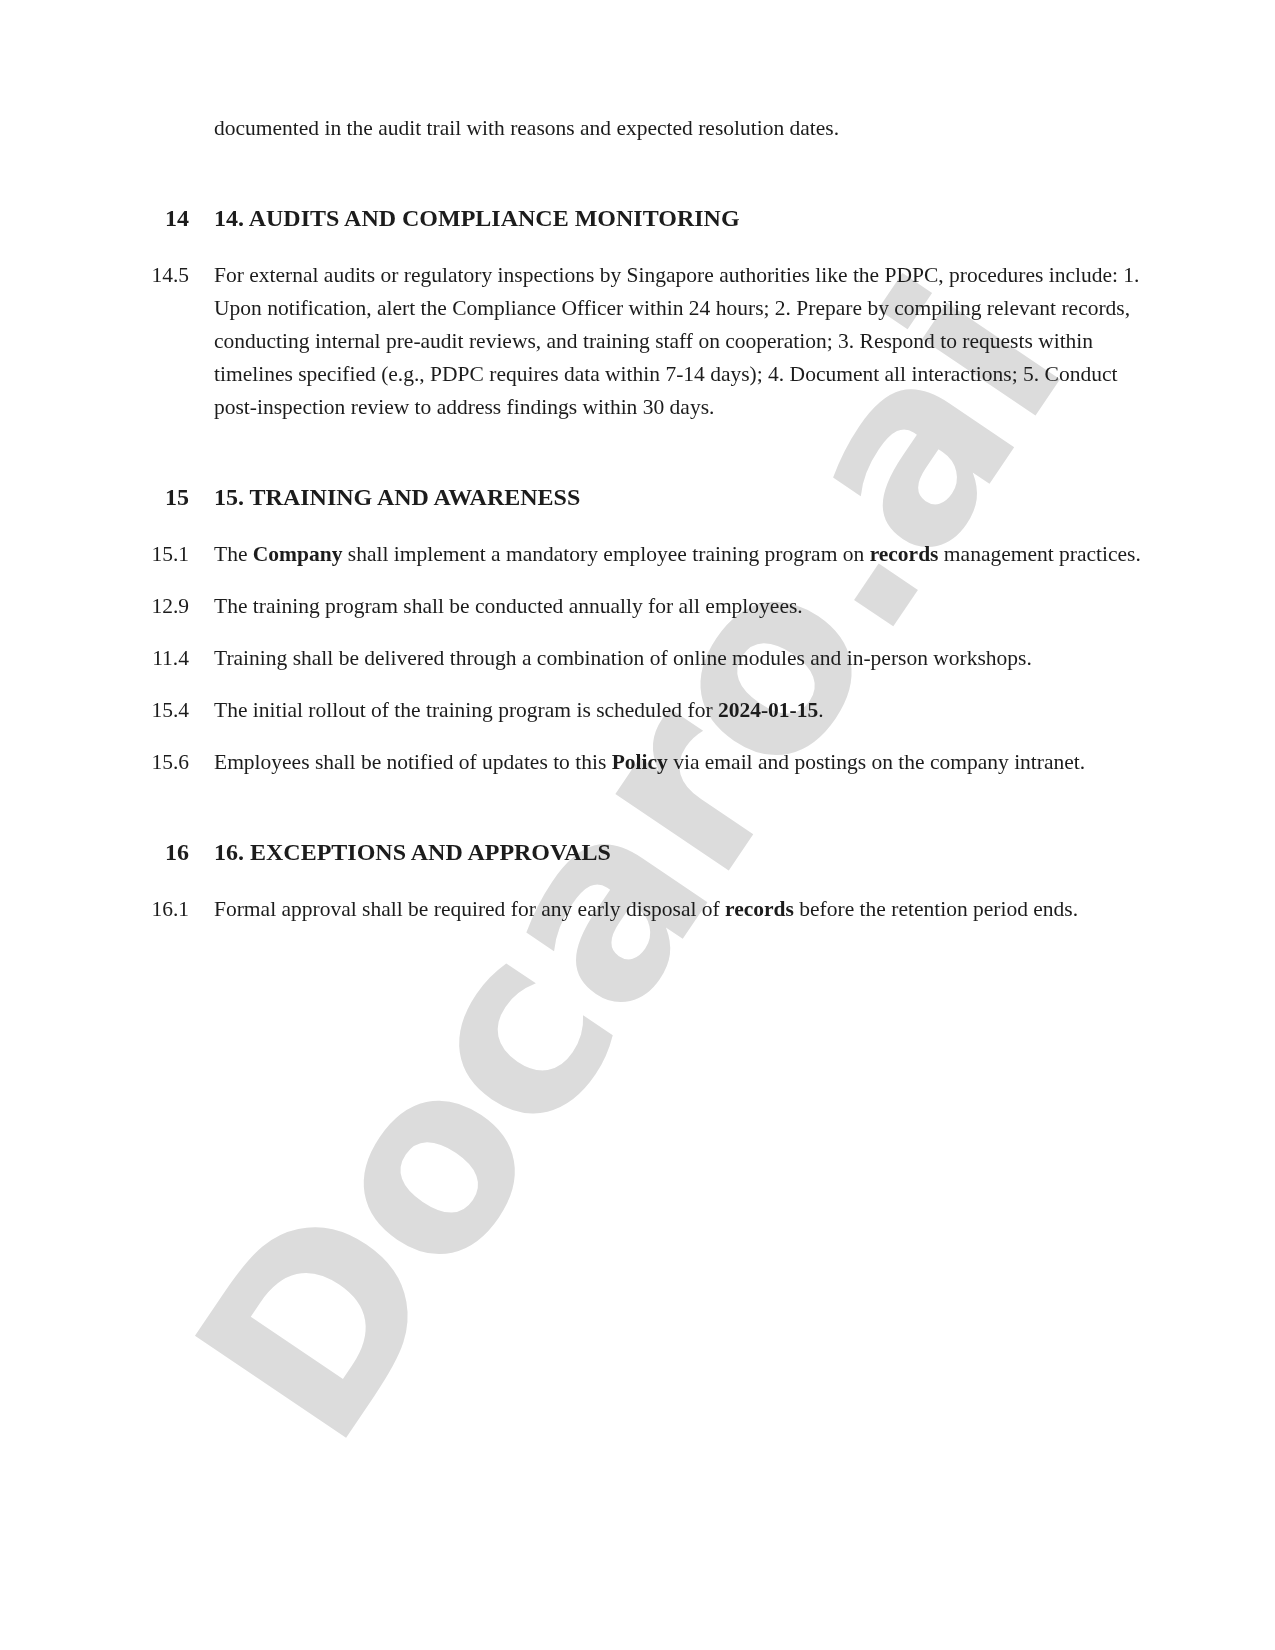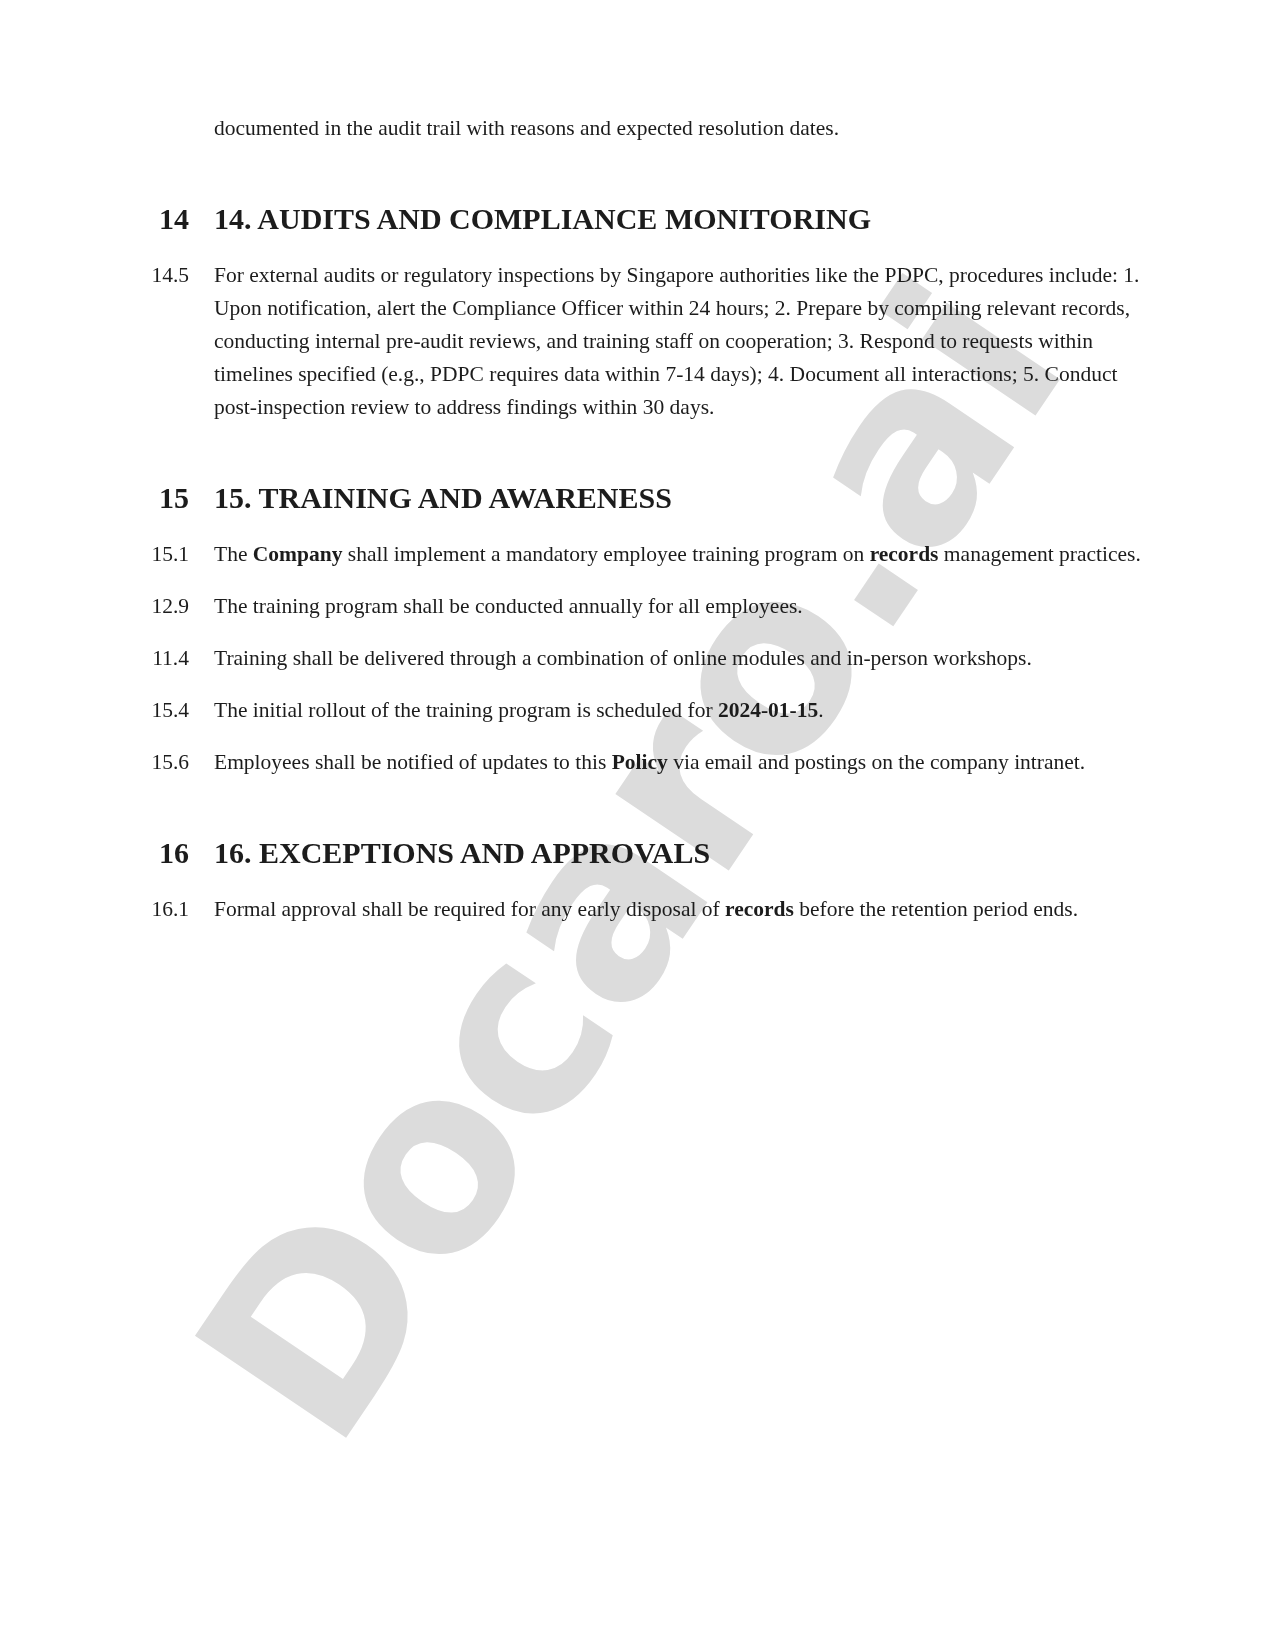--- a/index.html
+++ b/index.html
@@ -34,21 +34,21 @@
     line-height:33px;
   }
   .row { display:flex; align-items:flex-start; margin:0 0 19px 0; }
   .row .num {
     flex:none;
     width:48px;
     margin-right:25px;
     text-align:right;
   }
   .row .txt { width:935px; }
-  .row.heading { margin-top:57px; margin-bottom:24px; font-weight:bold; font-size:30px; }
+  .row.heading { margin-top:57px; margin-bottom:24px; font-weight:bold; font-size:24px; }
   .row.continuation .num { visibility:hidden; }
   b { font-weight:bold; }
 </style>
 </head>
 <body>
 
 <div class="page">
   <div class="watermark" style="color: rgb(220, 220, 220); transform: translate(-50%, -50%) rotate(-56deg);">Docaro.ai</div>
   <div class="content">
       <div class="row continuation">

